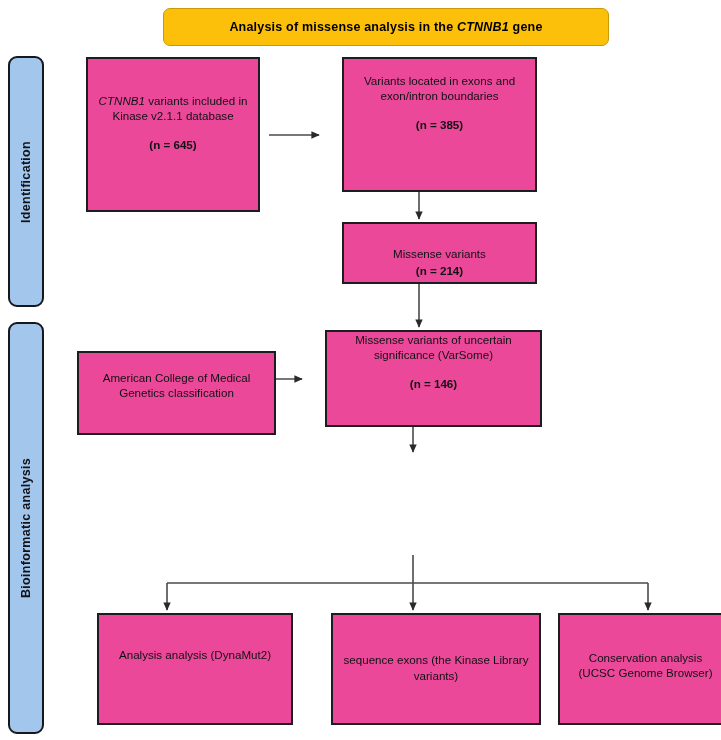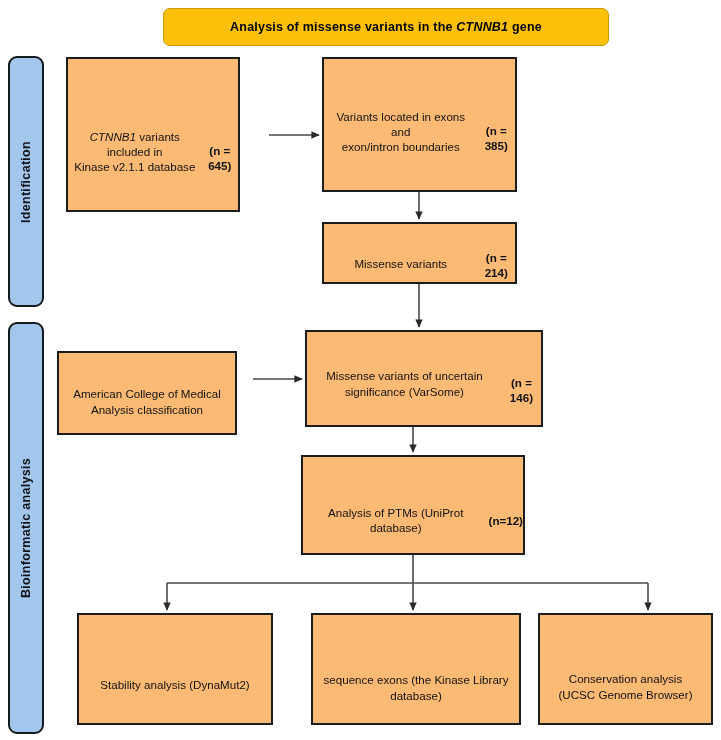--- a/index.html
+++ b/index.html
@@ -65,69 +65,71 @@
   #phase-identification {
     left: 8px;  top: 56px;  width: 36px;  height: 251px;
   }
   #phase-bioinformatic {
     left: 8px;  top: 322px; width: 36px;  height: 412px;
   }
 
   
   .pbox {
     position: absolute;
-    background: #fdba74;
+    background: #ec4899;
     border: 2px solid #1b1d21;
     box-sizing: border-box;
     display: flex;
+    flex-direction: column;
     align-items: center;
     justify-content: flex-start;
     text-align: center;
     font-size: 11.6px;
     color: #101114;
     line-height: 1.32;
+    margin-left: 20px;
   }
   .pbox .ptext {
     width: 100%;
     padding: 0 6px;
     box-sizing: border-box;
   }
   .pbox .pcount {
     font-weight: bold;
     margin-top: 13px;
   }
   .pbox .pcount.tight { margin-top: 2px; }
   .pbox .ital { font-style: italic; }
 
   
   #box-gnomad    { left: 66px;  top: 57px;  width: 174px; height: 155px; padding-top: 34px; }
   #box-exons     { left: 322px; top: 57px;  width: 195px; height: 135px; padding-top: 14px; }
   #box-missense  { left: 322px; top: 222px; width: 195px; height: 62px;  padding-top: 22px; }
-  #box-acmg      { left: 57px;  top: 351px; width: 180px; height: 84px;  padding-top: 17px; }
-  #box-vus       { left: 305px; top: 330px; width: 238px; height: 97px;  padding-top: 10px; }
+  #box-acmg      { left: 57px;  top: 351px; width: 199px; height: 84px;  padding-top: 17px; }
+  #box-vus       { left: 305px; top: 330px; width: 217px; height: 97px;  }
   #box-ptm       { left: 301px; top: 455px; width: 224px; height: 100px; padding-top: 30px; }
   #box-stability { left: 77px;  top: 613px; width: 196px; height: 112px; padding-top: 32px; }
   #box-kinase    { left: 311px; top: 613px; width: 210px; height: 112px; padding-top: 22px; }
   #box-ucsc      { left: 538px; top: 613px; width: 175px; height: 112px; padding-top: 35px; }
 
   
   #connectors {
     position: absolute;
     left: 0; top: 0;
     width: 721px; height: 740px;
     pointer-events: none;
   }
 </style>
 </head>
 <body>
 
 <div id="canvas">
 
   <div class="title-banner">
-    <span><span>Analysis of missense variants in the </span><span class="ital">CTNNB1</span><span> gene</span></span>
+    <span><span>Analysis of missense analysis in the </span><span class="ital">CTNNB1</span><span> gene</span></span>
   </div>
 
   <div class="phase" id="phase-identification">
     <span class="phase-label">Identification</span>
   </div>
   <div class="phase" id="phase-bioinformatic">
     <span class="phase-label">Bioinformatic analysis</span>
   </div>
 
   <svg id="connectors" viewBox="0 0 721 740" xmlns="http://www.w3.org/2000/svg">
@@ -173,50 +175,44 @@
   <div class="pbox" id="box-missense">
     <div class="ptext">
       <span>Missense variants</span>
     </div>
     <div class="pcount tight">(n = 214)</div>
   </div>
 
   <div class="pbox" id="box-acmg">
     <div class="ptext">
       <span>American College of Medical</span><br>
-      <span>Analysis classification</span>
+      <span>Genetics classification</span>
     </div>
   </div>
 
   <div class="pbox" id="box-vus">
     <div class="ptext">
       <span>Missense variants of uncertain</span><br>
       <span>significance (VarSome)</span>
     </div>
     <div class="pcount">(n = 146)</div>
   </div>
 
-  <div class="pbox" id="box-ptm">
-    <div class="ptext">
-      <span>Analysis of PTMs (UniProt database)</span>
-    </div>
-    <div class="pcount tight">(n=12)</div>
-  </div>
 
   <div class="pbox" id="box-stability">
     <div class="ptext">
-      <span>Stability analysis (DynaMut2)</span>
+      <span>Analysis analysis (DynaMut2)</span>
     </div>
   </div>
 
   <div class="pbox" id="box-kinase">
     <div class="ptext">
       <br>
       <span>sequence exons (the Kinase Library</span><br>
-      <span>database)</span>
+      <span>variants)</span>
     </div>
   </div>
 
   <div class="pbox" id="box-ucsc">
     <div class="ptext">
       <span>Conservation analysis</span><br>
       <span>(UCSC Genome Browser)</span>
     </div>
   </div>
 

